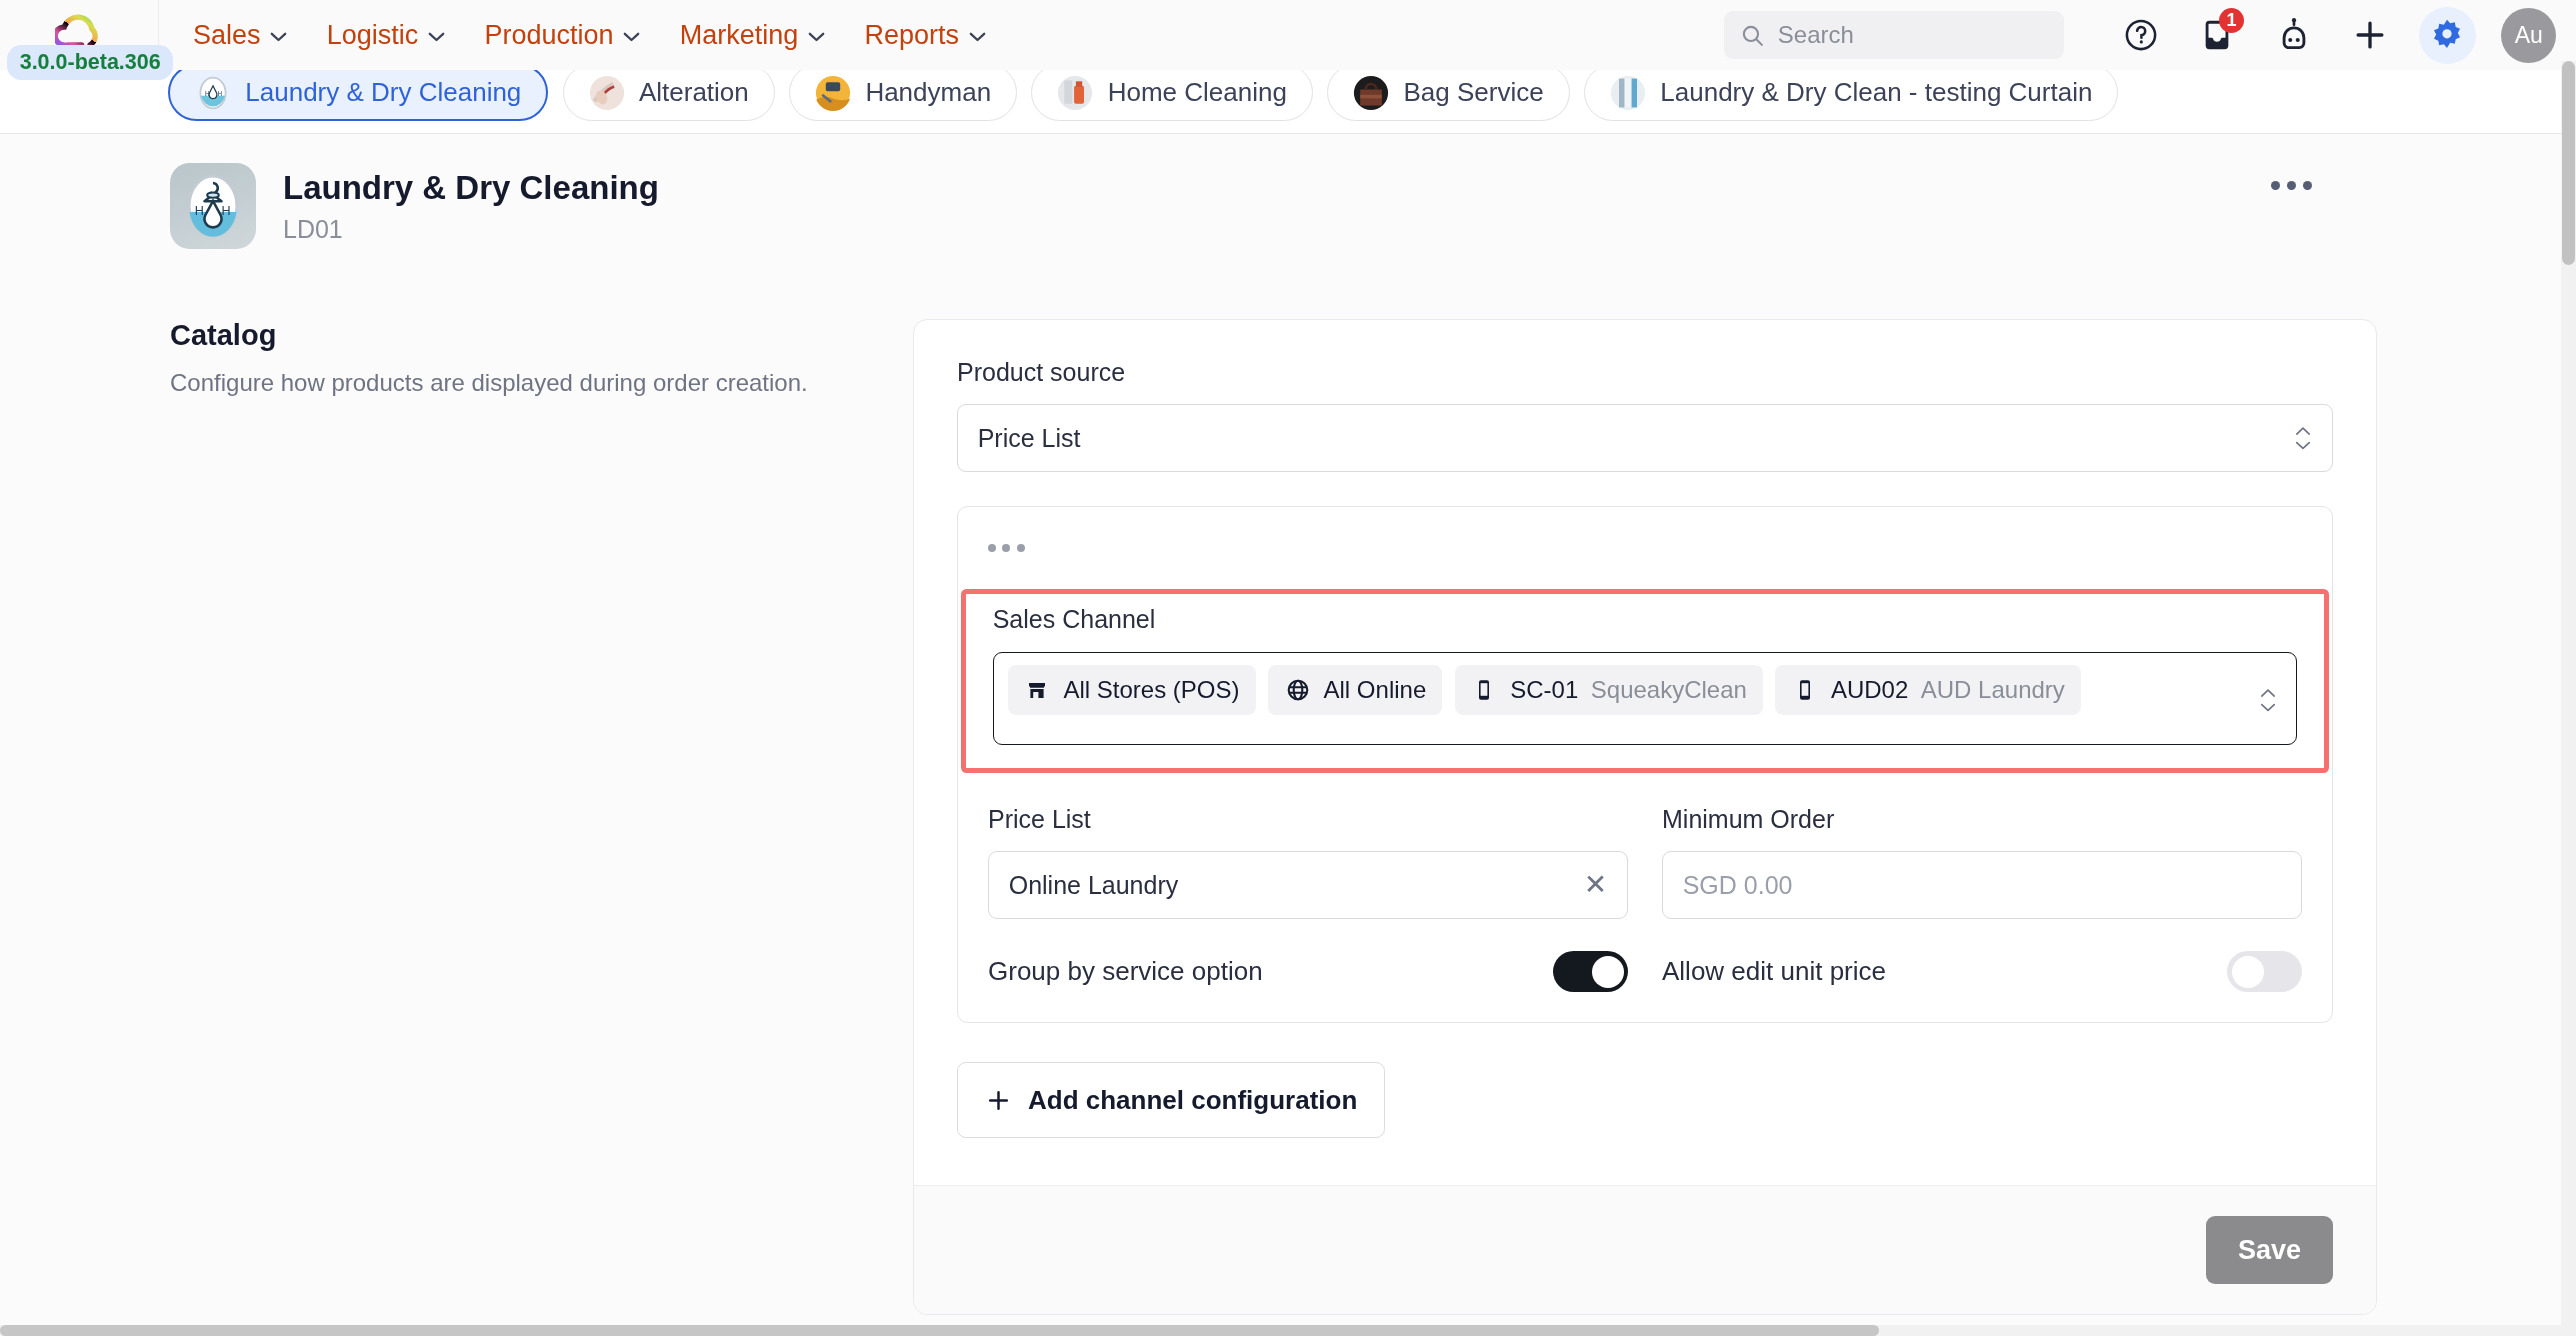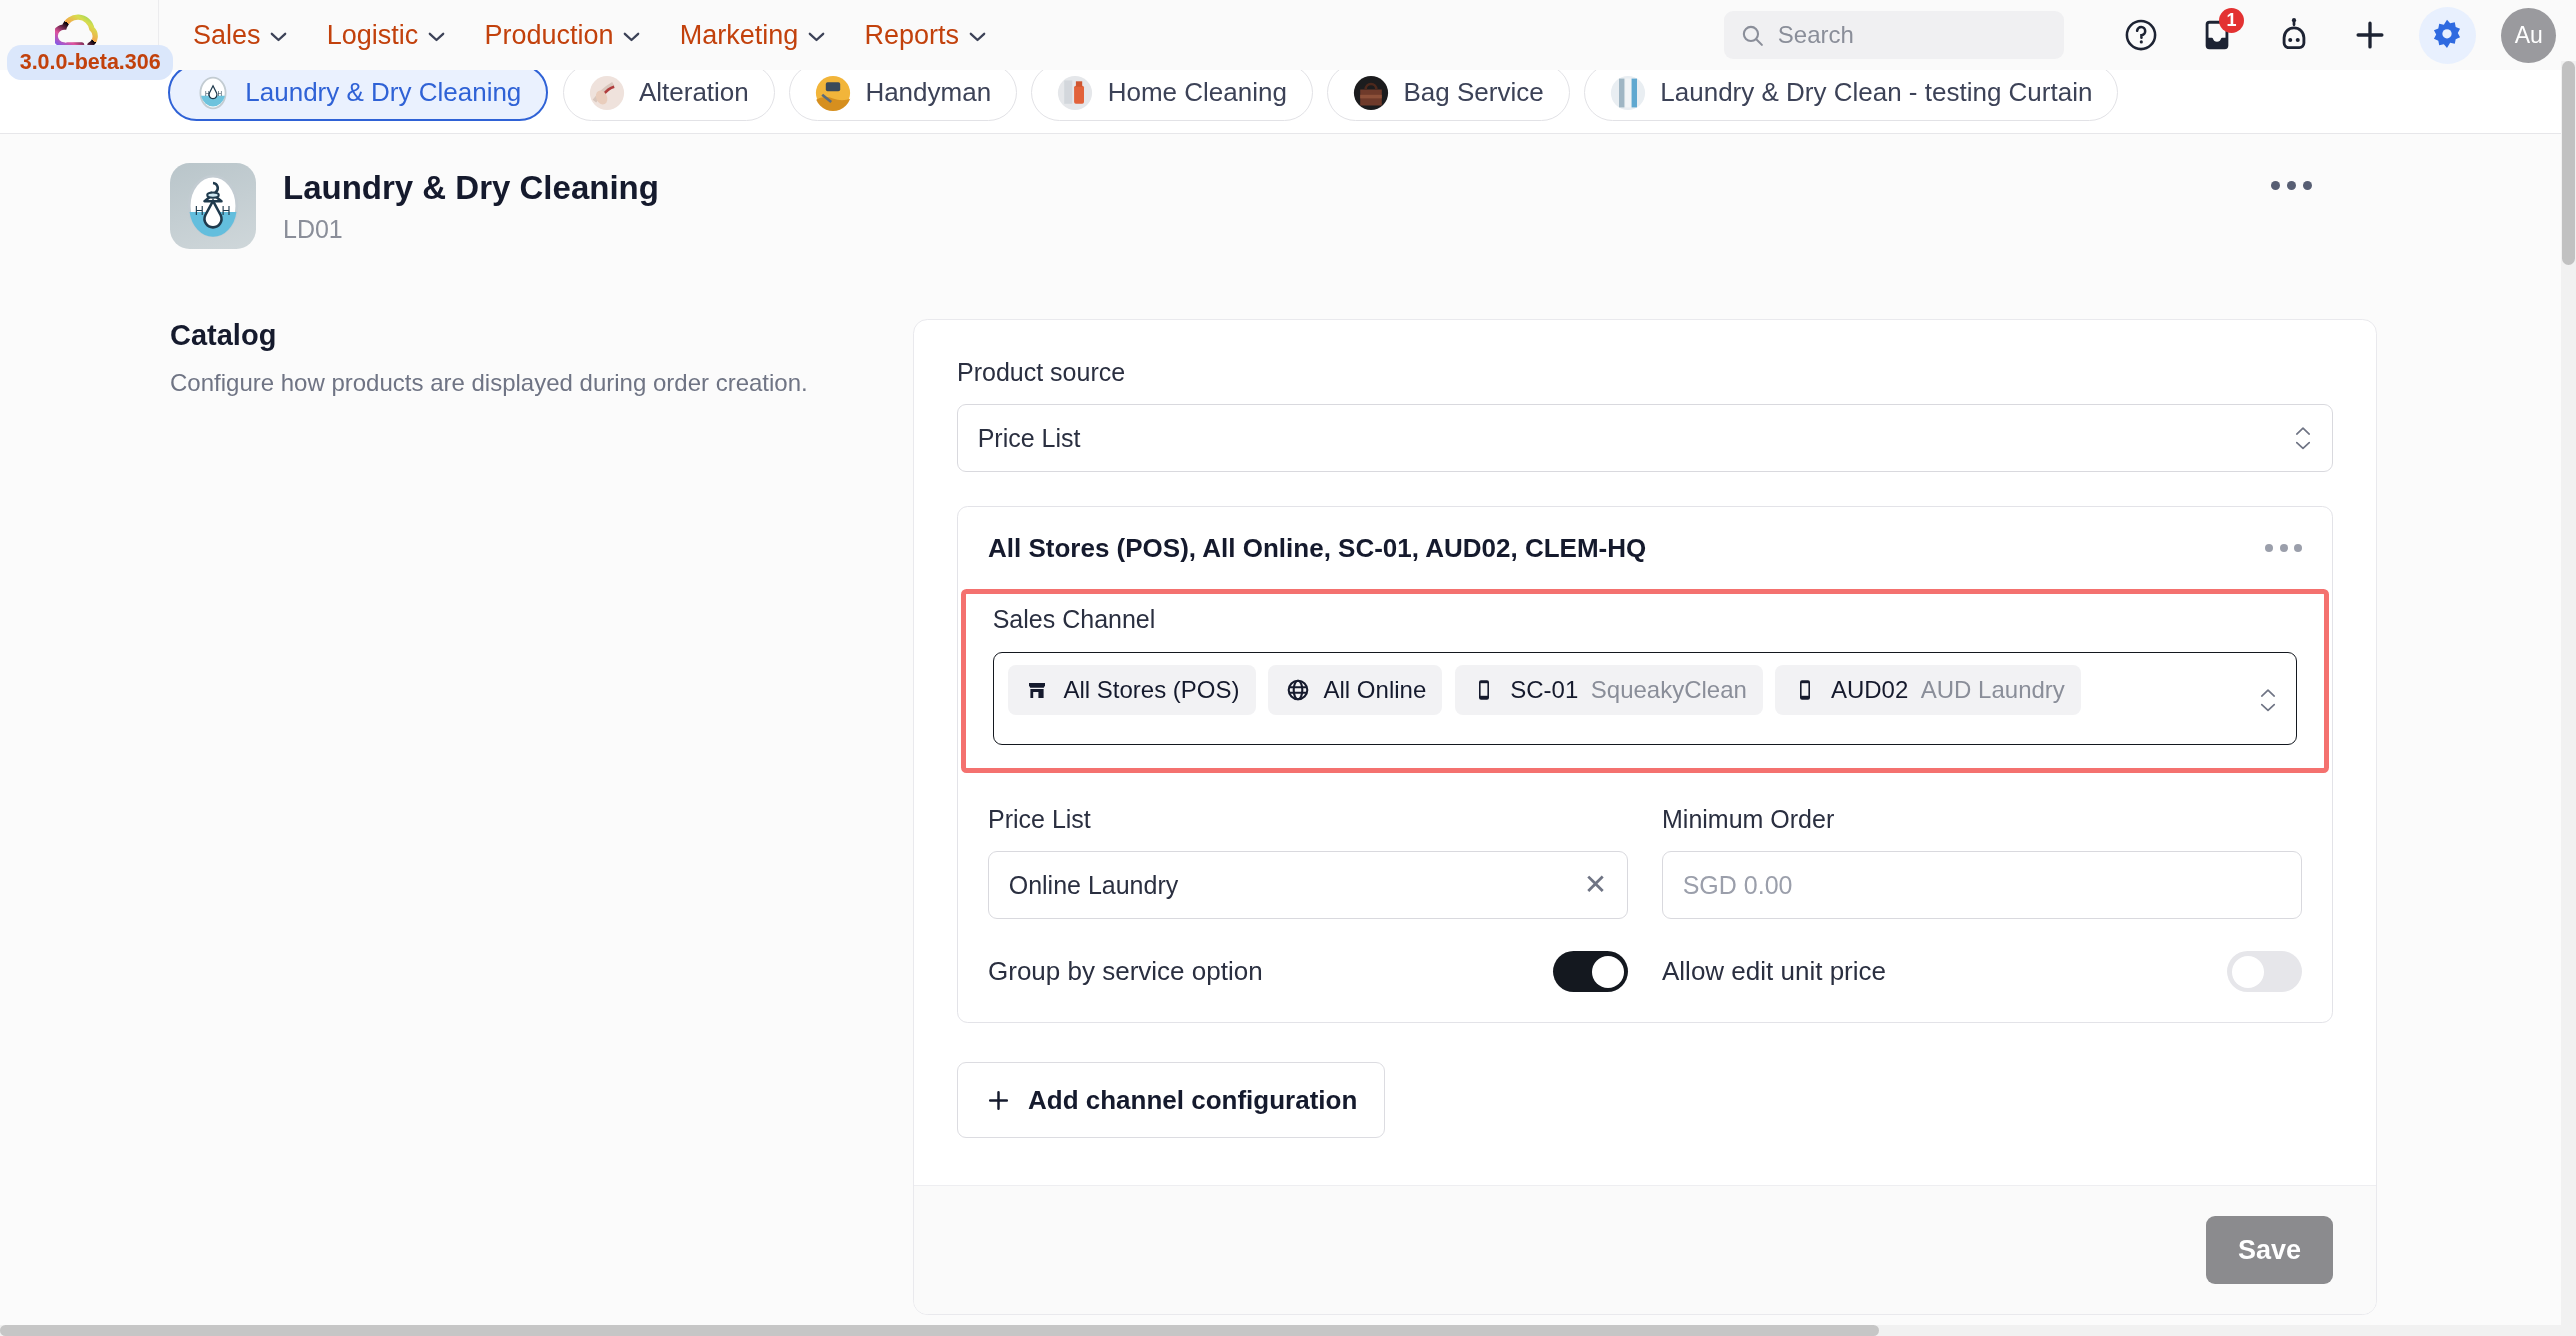--- a/index.html
+++ b/index.html
@@ -25,21 +25,21 @@
     background: #fafafa;
     flex: 0 0 159px;
   }
   .cloud-logo {
     position: absolute; left: 55px; top: 10.7px;
     width: 55px; height: 41px;
   }
   .version-badge {
     position: absolute; left: 7.2px; top: 45px;
     background: #dbe7fb;
-    color: #c2410c;
+    color: #15803d;
     font-size: 21.5px; font-weight: bold;
     padding: 4.5px 12.5px 5.4px 12.5px;
     border-radius: 14.3px;
     white-space: nowrap;
     z-index: 60;
   }
 
   .nav-items { display: flex; align-items: center; gap: 0; margin-left: 14.3px; }
   .nav-item {
     display: flex; align-items: center; gap: 9.8px;
@@ -526,21 +526,20 @@
                 <path d="M3 9 L10 2.5 L17 9" fill="none" stroke="#6f7484" stroke-width="1.9" stroke-linecap="round" stroke-linejoin="round"></path>
               </svg>
             <svg width="18" height="10.7" viewBox="0 0 20 12">
                 <path d="M3 3 L10 9.5 L17 3" fill="none" stroke="#6f7484" stroke-width="1.9" stroke-linecap="round" stroke-linejoin="round"></path>
               </svg>
           </span>
         </div>
 
         <div class="chan-panel">
           <div class="chan-summary">
-            <span class="chan-summary-text">All Stores (POS), All Online, SC-01, AUD02, CLEM-HQ</span>
             <span class="chan-more">
                 <i></i>
                 <i></i>
                 <i></i>
               </span>
           </div>
 
           <div class="highlight-wrap">
             <div class="sc-label">Sales Channel</div>
             <div class="chip-field">

